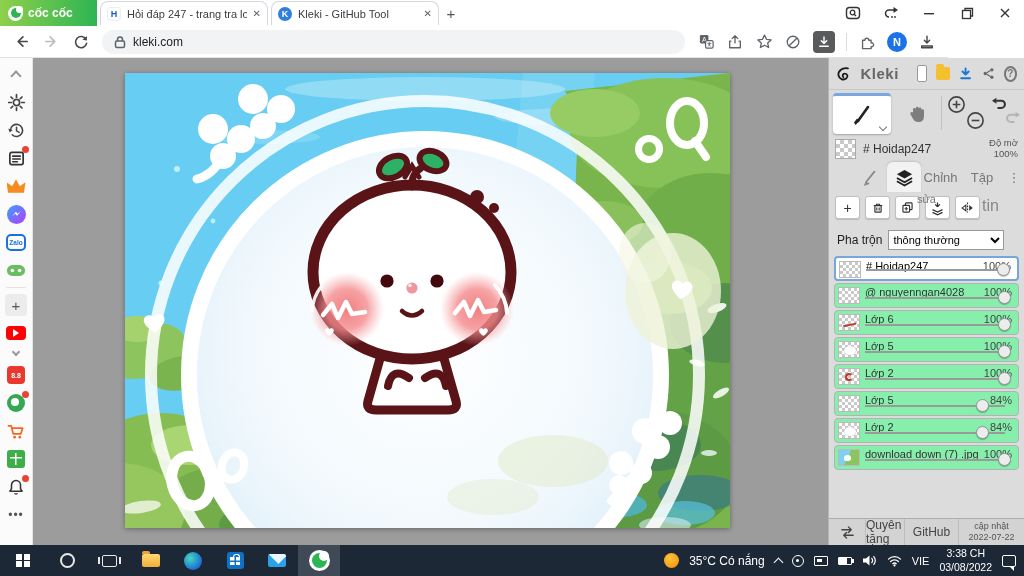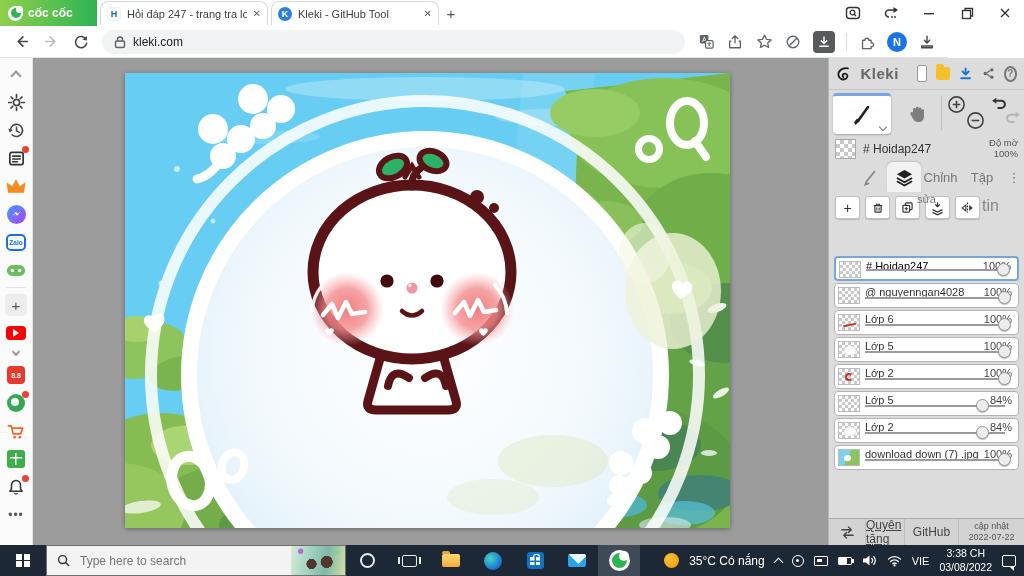--- a/index.html
+++ b/index.html
@@ -89,38 +89,38 @@
   .ptab.active{background:#e9e9e9;background:#f2f2f2;border-radius:6px 6px 0 0;box-shadow:0 -1px 2px rgba(0,0,0,.12);}
   .ptab.grow{flex:1;}
   .btnrow{position:absolute;left:0;top:134px;width:100%;height:34px;padding:4px 6px;display:flex;gap:5px;}
   .sqbtn{width:25px;height:23px;background:#fff;border:1px solid #c0c0c0;border-radius:3px;box-shadow:0 1px 1px rgba(0,0,0,.15);display:flex;align-items:center;justify-content:center;color:#333;font-size:14px;}
   .ov1{position:absolute;left:88px;top:1px;font-size:11px;color:#777;}
   .ov2{position:absolute;left:153px;top:5px;font-size:16px;color:#888;}
   .blendrow{position:absolute;left:0;top:168px;width:100%;height:28px;display:flex;align-items:center;padding:0 8px;gap:6px;}
   .blendrow label{font-size:12px;color:#222;}
   .blendrow select{width:116px;height:20px;font-size:11px;background:#fff;border:1px solid #999;}
   .layerlist{position:absolute;left:0;top:198px;width:100%;padding:0 5px;}
-  .layer-row{position:relative;height:25px;margin-bottom:2px;background:#ffffff;border:1px solid #b3b3b3;border-radius:4px;}
+  .layer-row{position:relative;height:25px;margin-bottom:2px;background:#86efac;border:1px solid #b3b3b3;border-radius:4px;}
   .layer-row.selected{background:#fff;border:2px solid #78a5dc;}
   .lthumb{position:absolute;left:3px;top:3px;width:22px;height:17px;border:1px solid #bbb;background-size:6px 6px !important;background-position:0 0,3px 3px;overflow:hidden;}
   .lthumb i{position:absolute;display:block;}
   .t-red-mark .lthumb i{left:4px;top:7px;width:13px;height:4px;border-bottom:2px solid #c0392b;transform:rotate(-12deg);}
   .t-white-blob .lthumb i{left:5px;top:4px;width:12px;height:9px;background:#fff;border-radius:50%;box-shadow:0 0 1px #999;}
   .t-red-c .lthumb i{left:6px;top:4px;width:8px;height:8px;border:2px solid #c0392b;border-right-color:transparent;border-radius:50%;}
   .t-image .lthumb{background:linear-gradient(115deg,#7fd0f0 0 45%,#8cc45f 45% 100%) !important;}
   .t-image .lthumb i{left:5px;top:5px;width:7px;height:6px;background:#fff;border-radius:50% 50% 40% 40%;}
   .lrowname{position:absolute;left:30px;top:2px;font-size:11px;color:#333;white-space:nowrap;}
   .selected .lrowname{color:#000;}
   .lrowpct{position:absolute;right:6px;top:2px;font-size:11px;color:#444;}
   .ltrack{position:absolute;left:30px;right:13px;bottom:8px;height:2px;background:#9a9a9a;}
   .lhandle{position:absolute;top:-6px;width:13px;height:13px;border-radius:50%;background:#ececec;border:1px solid #949494;box-shadow:0 1px 1px rgba(0,0,0,.25);}
   .pfoot{position:absolute;left:0;bottom:0;width:100%;height:27px;border-top:1px solid #adadad;background:#d3d3d3;display:flex;align-items:stretch;}
   .pfoot>div{display:flex;align-items:center;justify-content:center;border-left:1px solid #bdbdbd;color:#444;font-size:12px;}
   .pfoot>div:first-child{border-left:none;width:36px;}
-  .pf-donate{flex:1;text-decoration:underline;}
+  .pf-donate{flex:1;}
   .pf-github{width:54px;}
   .pf-update{width:66px;font-size:9px !important;line-height:1.2;text-align:center;color:#555 !important;}
 
   
   .taskbar{position:absolute;left:0;top:545px;width:1024px;height:31px;background:#1c2836;display:flex;align-items:stretch;color:#fff;}
   .tbi{width:42px;display:flex;align-items:center;justify-content:center;flex:none;}
   .tb-start{width:46px;}
   .winlogo{display:grid;grid-template-columns:6px 6px;grid-template-rows:6px 6px;gap:1.5px;}
   .winlogo i{background:#fff;}
   .tsearch{width:300px;background:#f3f3f3;border:1px solid #6f6f6f;display:flex;align-items:center;gap:8px;padding-left:10px;flex:none;position:relative;}
@@ -613,20 +613,26 @@
         <svg width="15" height="15" viewBox="0 0 18 18">
             <path d="M9 3 V15" stroke="#333" stroke-width="1.4" stroke-dasharray="2 1.6"></path>
             <polygon points="7,6 7,13 2.6,9.5" fill="none" stroke="#333" stroke-width="1.3"></polygon>
             <polygon points="11,6 11,13 15.4,9.5" fill="#333"></polygon>
           </svg>
       </div>
       <span class="ov1">sửa</span>
       <span class="ov2">tin</span>
     </div>
 
+    <div class="blendrow">
+      <label>Pha trộn</label>
+      <select>
+        <option>thông thường</option>
+      </select>
+    </div>
 
     <div class="layerlist">
         <div class="layer-row t-checker selected">
     <div class="lthumb checker">
             <i></i>
           </div>
     <span class="lrowname"># Hoidap247</span>
     <span class="lrowpct">100%</span>
     <div class="ltrack">
       <div class="lhandle" style="left: calc(100% - 7px);"></div>
@@ -719,28 +725,20 @@
   </div>
 
   <div class="taskbar">
     <div class="tbi tb-start">
       <div class="winlogo">
           <i></i>
           <i></i>
           <i></i>
           <i></i>
         </div>
-    </div>
-    <div class="tsearch">
-      <svg width="13" height="13" viewBox="0 0 14 14">
-          <circle cx="6" cy="6" r="4.3" fill="none" stroke="#333" stroke-width="1.5"></circle>
-          <path d="M9.2 9.2 L13 13" stroke="#333" stroke-width="1.5"></path>
-        </svg>
-      <input placeholder="Type here to search" style="">
-      <div class="search-img"></div>
     </div>
     <div class="tbi">
         <div class="cortana"></div>
       </div>
     <div class="tbi">
         <div class="taskview"></div>
       </div>
     <div class="tbi">
         <div class="explorer"></div>
       </div>

